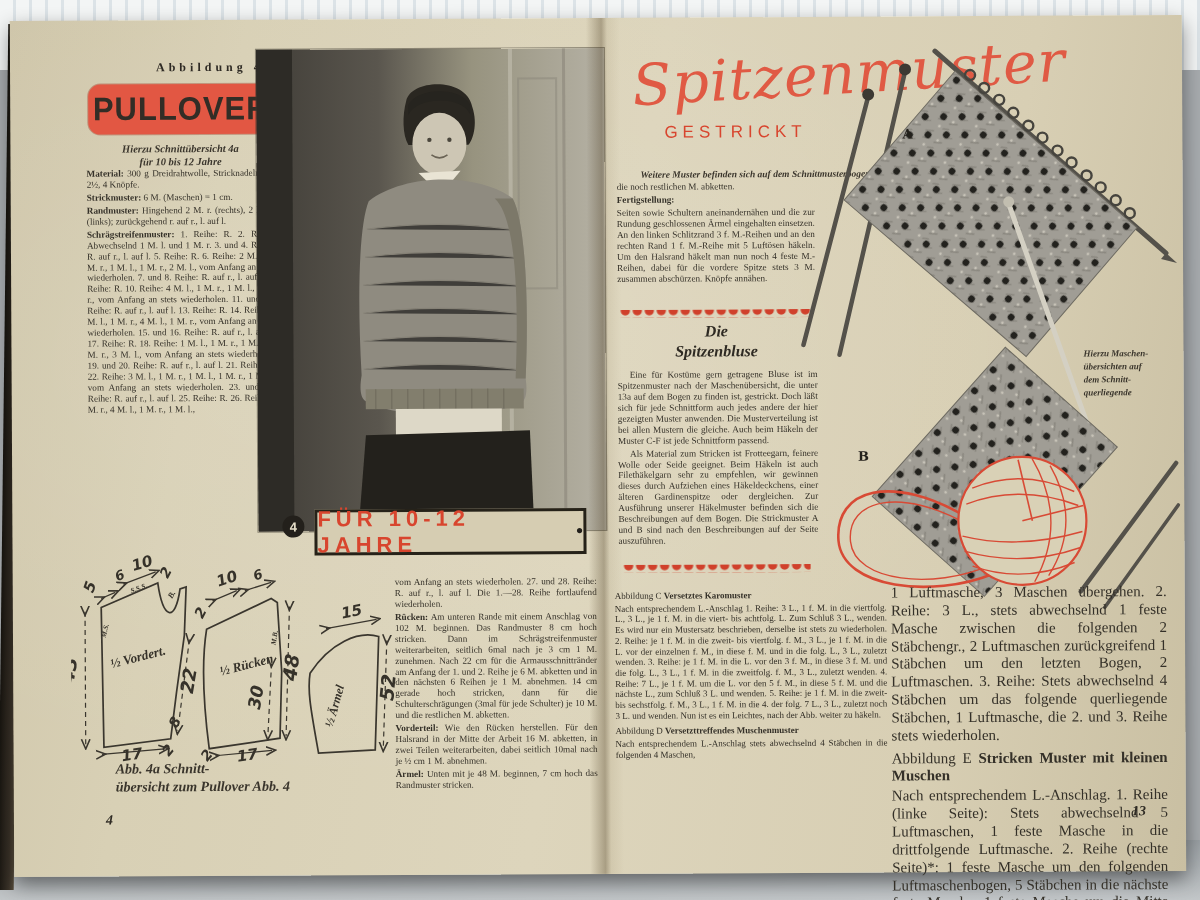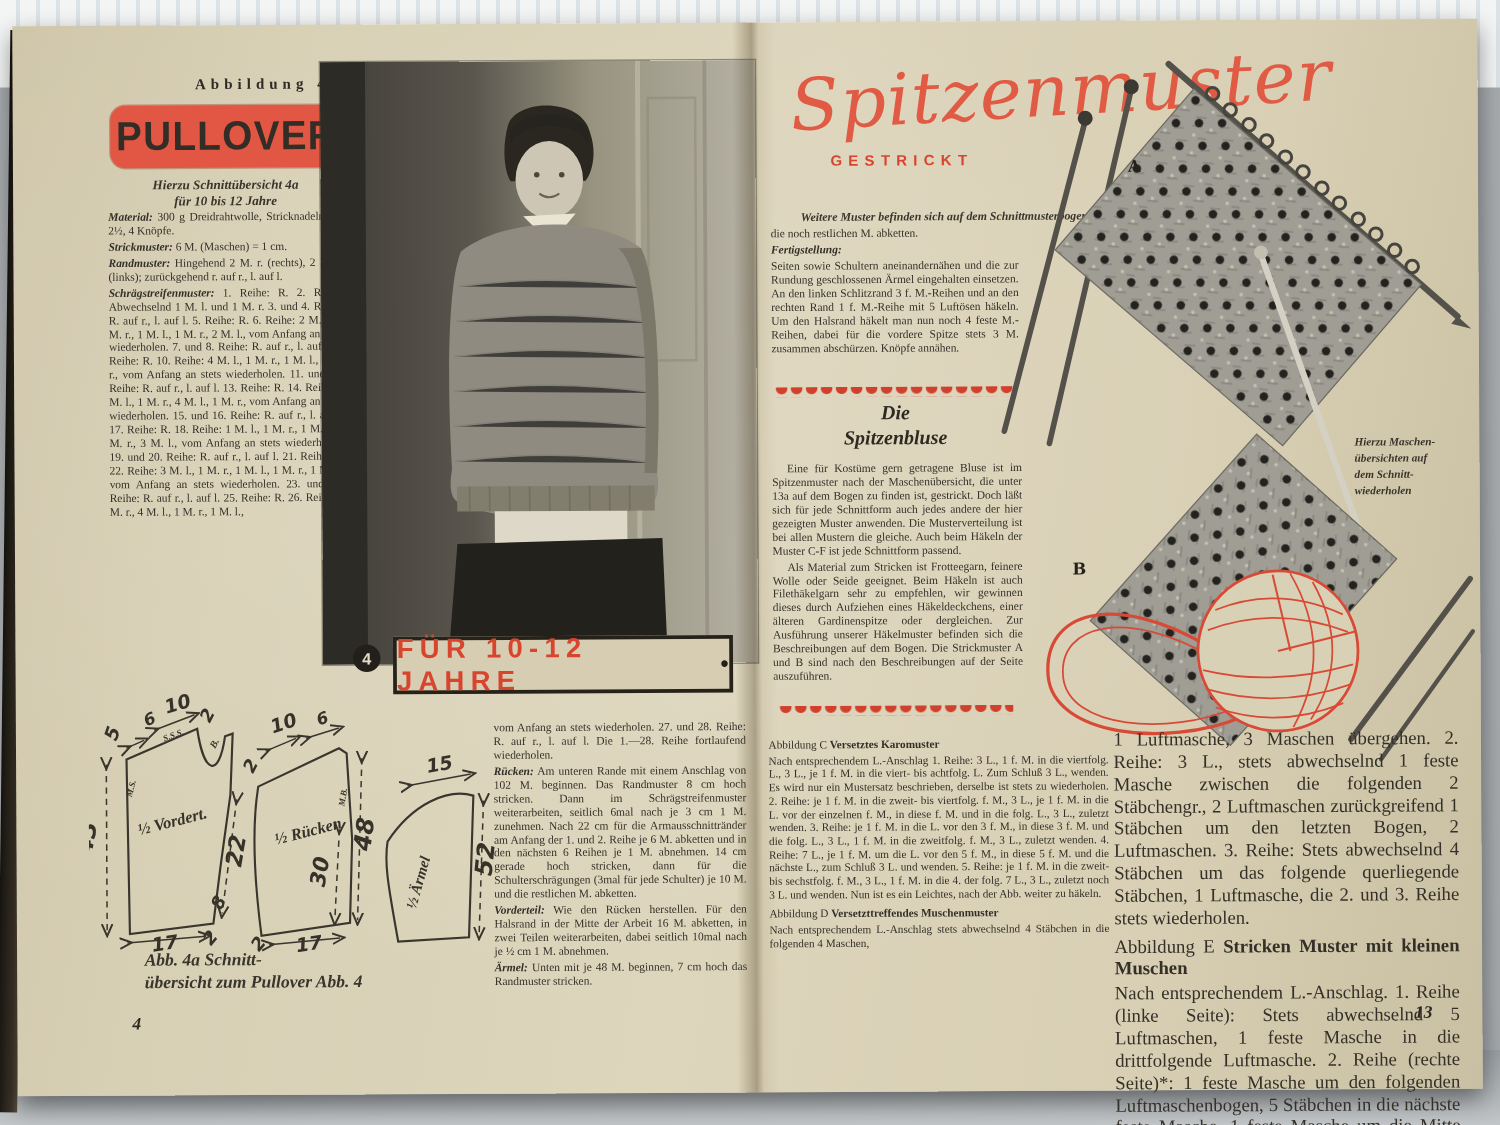--- a/index.html
+++ b/index.html
@@ -20,37 +20,37 @@
   
   .abb-header{position:absolute;left:146px;top:40px;font-weight:bold;font-size:12px;letter-spacing:4px;color:#2e2a24;}
   .pullover-box{position:absolute;left:78px;top:64px;width:186px;height:50px;background:#e25743;border-radius:12px;
     display:flex;align-items:center;justify-content:center;box-shadow:0 0 0 1px rgba(160,60,40,.4);}
   .pullover-box span{font-family:"Liberation Sans",sans-serif;font-weight:bold;font-size:31px;letter-spacing:1px;
     color:#322d26;transform:scaleY(1.05);}
   .subtitle{position:absolute;left:70px;top:122px;width:200px;text-align:center;font-style:italic;font-weight:bold;
     font-size:10.5px;line-height:1.25;color:#3a352c;}
   .col{position:absolute;text-align:justify;font-size:9.2px;line-height:1.19;color:#343028;}
   .col p{margin:0 0 2px 0;}
-  .col .lead{font-weight:bold;font-style:italic;}
+  .col .lead{font-weight:bold;}
   .photo{position:absolute;left:246px;top:30px;width:348px;height:482px;box-shadow:0 0 0 1px rgba(60,55,45,.5);}
   .badge{position:absolute;left:270px;top:496px;width:22px;height:22px;border-radius:50%;background:#23201b;color:#e3dcc6;
     font-family:"Liberation Sans",sans-serif;font-weight:bold;font-size:13px;display:flex;align-items:center;justify-content:center;}
   .banner{position:absolute;left:302px;top:490px;width:266px;height:40px;border:3px solid #262219;background:#d6cdb2;
     display:flex;align-items:center;justify-content:center;gap:10px;}
   .banner .txt{font-family:"Liberation Sans",sans-serif;font-weight:bold;font-size:22px;letter-spacing:5px;color:#d8452e;}
   .banner .dot{color:#23201b;font-size:22px;}
   .diagram{position:absolute;left:58px;top:520px;width:334px;height:222px;}
   .caption{position:absolute;left:102px;top:740px;font-style:italic;font-weight:bold;font-size:14px;line-height:1.3;color:#3a352c;}
   .pagenum{position:absolute;font-weight:bold;font-style:italic;font-size:14px;color:#2f2b24;}
 
   
   .script-title{position:absolute;left:622px;top:26px;width:330px;font-family:"DejaVu Serif",serif;font-style:italic;
     font-size:57px;color:#e05a44;transform:rotate(-3deg);letter-spacing:1px;white-space:nowrap;}
-  .gestrickt{position:absolute;left:668px;top:102px;font-family:"Liberation Sans",sans-serif;font-weight:bold;
-    font-size:12px;letter-spacing:5px;color:#d8452e;line-height:1.5;}
+  .gestrickt{position:absolute;left:668px;top:102px;font-family:"Liberation Sans",sans-serif;font-weight:normal;
+    font-size:17px;letter-spacing:5px;color:#d8452e;line-height:1.5;}
   .gestrickt div:last-child{margin-left:-14px;}
   .note{position:absolute;left:630px;top:152px;width:235px;font-style:italic;font-weight:bold;font-size:9.5px;line-height:1.25;color:#3a352c;}
   .scallop{position:absolute;height:8px;
     background:radial-gradient(circle at 6px 1px,#d0402b 4.2px,rgba(0,0,0,0) 5px) 0 0/12px 8px repeat-x;}
   .sectionhead{position:absolute;left:600px;top:304px;width:210px;text-align:center;font-weight:bold;font-style:italic;
     font-size:16px;line-height:1.25;color:#2e2a23;}
   .abb-head{margin:5px 0 2px 0 !important;}
   .abb-head .t{font-weight:bold;}
   .illus{position:absolute;left:770px;top:20px;width:402px;height:584px;}
   .swatch-label{position:absolute;font-weight:bold;font-size:13px;color:#24211b;font-family:"DejaVu Serif",serif;}
@@ -317,21 +317,21 @@
       </svg>
     </div>
 
     <span class="swatch-label" style="left:892px;top:110px;">A</span>
     <span class="swatch-label" style="left:846px;top:432px;">B</span>
 
     <div class="side-caption">
       <div>Hierzu Maschen-</div>
       <div>übersichten auf</div>
       <div>dem Schnitt-</div>
-      <div>wiederholen</div>
+      <div>querliegende</div>
     </div>
 
     <div class="col" style="left:602px;top:568px;width:272px;font-size:9px;">
       <p class="abb-head"><span>Abbildung C</span> <span class="t">Versetztes Karomuster</span></p>
       <p>Nach entsprechendem L.-Anschlag 1. Reihe: 3 L., 1 f. M. in die viertfolg. L., 3 L., je 1 f. M. in die viert- bis achtfolg. L. Zum Schluß 3 L., wenden. Es wird nur ein Mustersatz beschrieben, derselbe ist stets zu wiederholen. 2. Reihe: je 1 f. M. in die zweit- bis viertfolg. f. M., 3 L., je 1 f. M. in die L. vor der einzelnen f. M., in diese f. M. und in die folg. L., 3 L., zuletzt wenden. 3. Reihe: je 1 f. M. in die L. vor den 3 f. M., in diese 3 f. M. und die folg. L., 3 L., 1 f. M. in die zweitfolg. f. M., 3 L., zuletzt wenden. 4. Reihe: 7 L., je 1 f. M. um die L. vor den 5 f. M., in diese 5 f. M. und die nächste L., zum Schluß 3 L. und wenden. 5. Reihe: je 1 f. M. in die zweit- bis sechstfolg. f. M., 3 L., 1 f. M. in die 4. der folg. 7 L., 3 L., zuletzt noch 3 L. und wenden. Nun ist es ein Leichtes, nach der Abb. weiter zu häkeln.</p>
       <p class="abb-head"><span>Abbildung D</span> <span class="t">Versetzttreffendes Muschenmuster</span></p>
       <p>Nach entsprechendem L.-Anschlag stets abwechselnd 4 Stäbchen in die folgenden 4 Maschen,</p>
     </div>
 
     <div class="col" style="left:878px;top:568px;width:276px;font-size:15px;">

